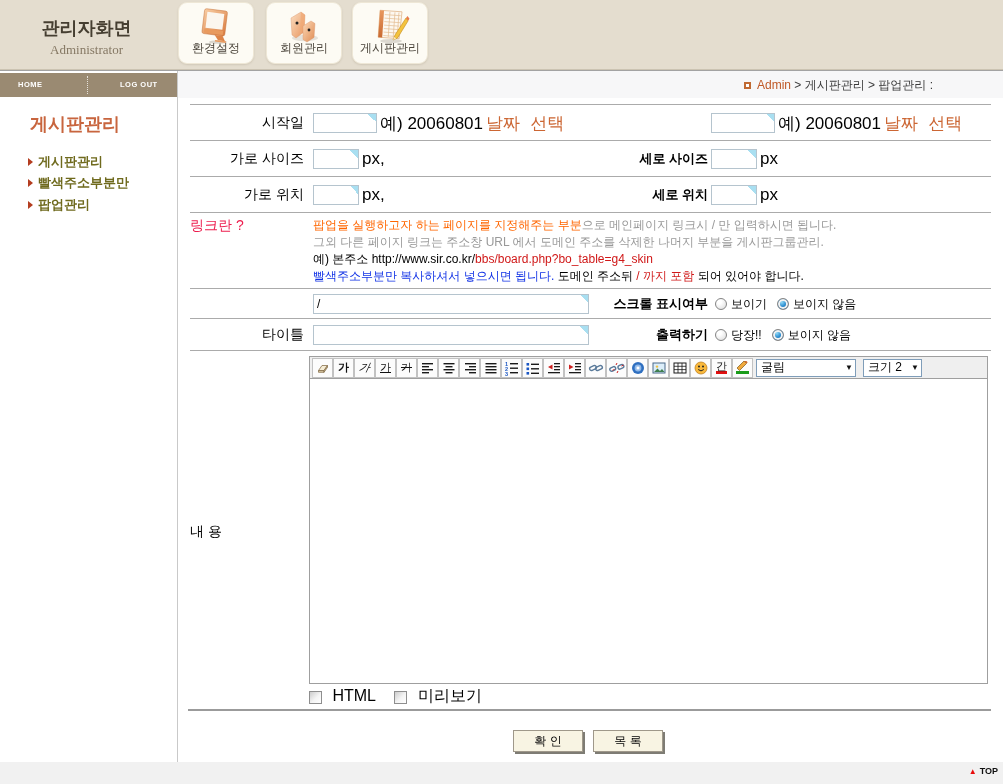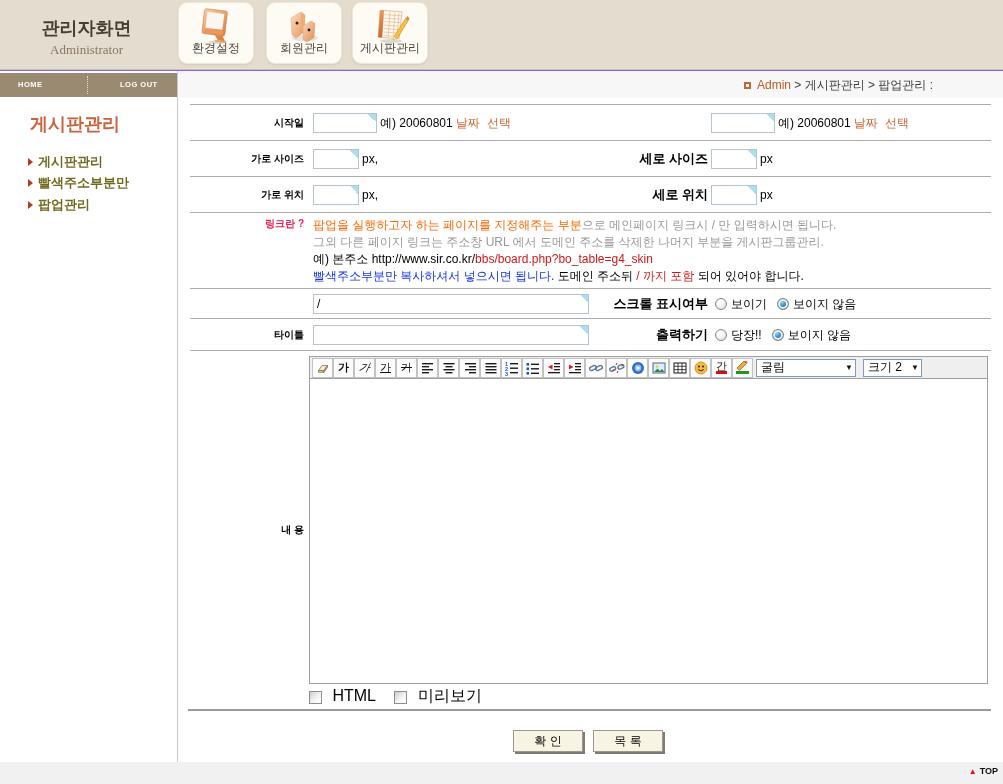--- a/index.html
+++ b/index.html
@@ -1,18 +1,18 @@
 <!DOCTYPE html>
 <html><head>
 <meta charset="utf-8">
 <style>
   * { margin:0; padding:0; box-sizing:border-box; }
   html,body { width:1003px; height:784px; }
   body { font-family:"Liberation Sans","DejaVu Sans",sans-serif; background:#fff; }
-  #page { position:relative; width:1003px; height:784px; overflow:hidden; background:#8b5cf6; }
+  #page { position:relative; width:1003px; height:784px; overflow:hidden; background:#a3a3a3; }
 
   
   #header { position:absolute; left:0; top:0; width:1003px; height:70px;
             background:#e4ddcf; border-bottom:1px solid #cbc3b2; }
   #brand { position:absolute; left:0; top:16px; width:173px; text-align:center; }
   #brand .t { font-size:18px; font-weight:bold; color:#453e31; letter-spacing:0px; }
   #brand .s { font-family:"Liberation Serif","DejaVu Serif",serif; font-size:13px; color:#857864; margin-top:2px; }
   .navbtn { position:absolute; top:2px; width:76px; height:62px; background:#fdfbf4;
             border:1px solid #eee7d6; border-radius:9px; cursor:pointer;
             box-shadow:0 1px 2px rgba(120,105,80,.18); }
@@ -38,32 +38,32 @@
 
   
   #main { position:absolute; left:178px; top:71px; width:825px; height:691px; background:#fff; }
   #crumb-band { position:absolute; left:0; top:0; width:825px; height:27px; background:#f7f7f8; }
   #crumb { position:absolute; right:70px; top:6px; font-size:12px; color:#3a3a3a; }
   #crumb .sq { display:inline-block; width:7px; height:7px; border:2px solid #c06a33;
                background:#fff; margin-right:6px; }
   #crumb .adm { color:#c05a28; cursor:pointer; }
 
   .frow { position:absolute; left:12px; width:801px; border-top:1px solid #ababab; }
-  .lab  { position:absolute; left:0px;  width:114px; text-align:right; font-size:10px; font-weight:bold; color:#000; }
+  .lab  { position:absolute; left:0px;  width:114px; text-align:left; font-size:14px; font-weight:normal; color:#000; }
   .lab2 { position:absolute; left:330px; width:188px; text-align:right; font-size:13px; font-weight:bold; color:#000; }
   .fld  { position:absolute; left:123px; }
   .fld2 { position:absolute; left:521px; }
   .fld2 .radio:first-child { margin-left:4px; }
   .vc { display:flex; align-items:center; height:100%; }
 
   .inp { border:1px solid #b5c4ce; background-color:#fff; height:20px; font-size:12px; padding:0 3px;
          font-family:inherit; color:#000;
          background-image:linear-gradient(to left bottom,#a9dff1 50%,rgba(0,0,0,0) 50%);
          background-repeat:no-repeat; background-position:top right; background-size:8px 8px; }
-  .hint { font-size:12px; color:#000; margin-left:3px;text-align:center; }
+  .hint { font-size:17px; color:#000; margin-left:3px;text-align:center; }
   .hlink { color:#cc6633; cursor:pointer;font-family:Liberation Mono, monospace; }
 
   
   #linkhelp-label { color:#ed1c4d; }
   .lh-line { position:absolute; left:123px; font-size:12px; white-space:nowrap; }
   .c-orange { color:#ff6600; }
   .c-gray { color:#999999; }
   .c-red { color:#d01818; }
   .c-blue { color:#1233e6; }
   .c-black { color:#000; }

